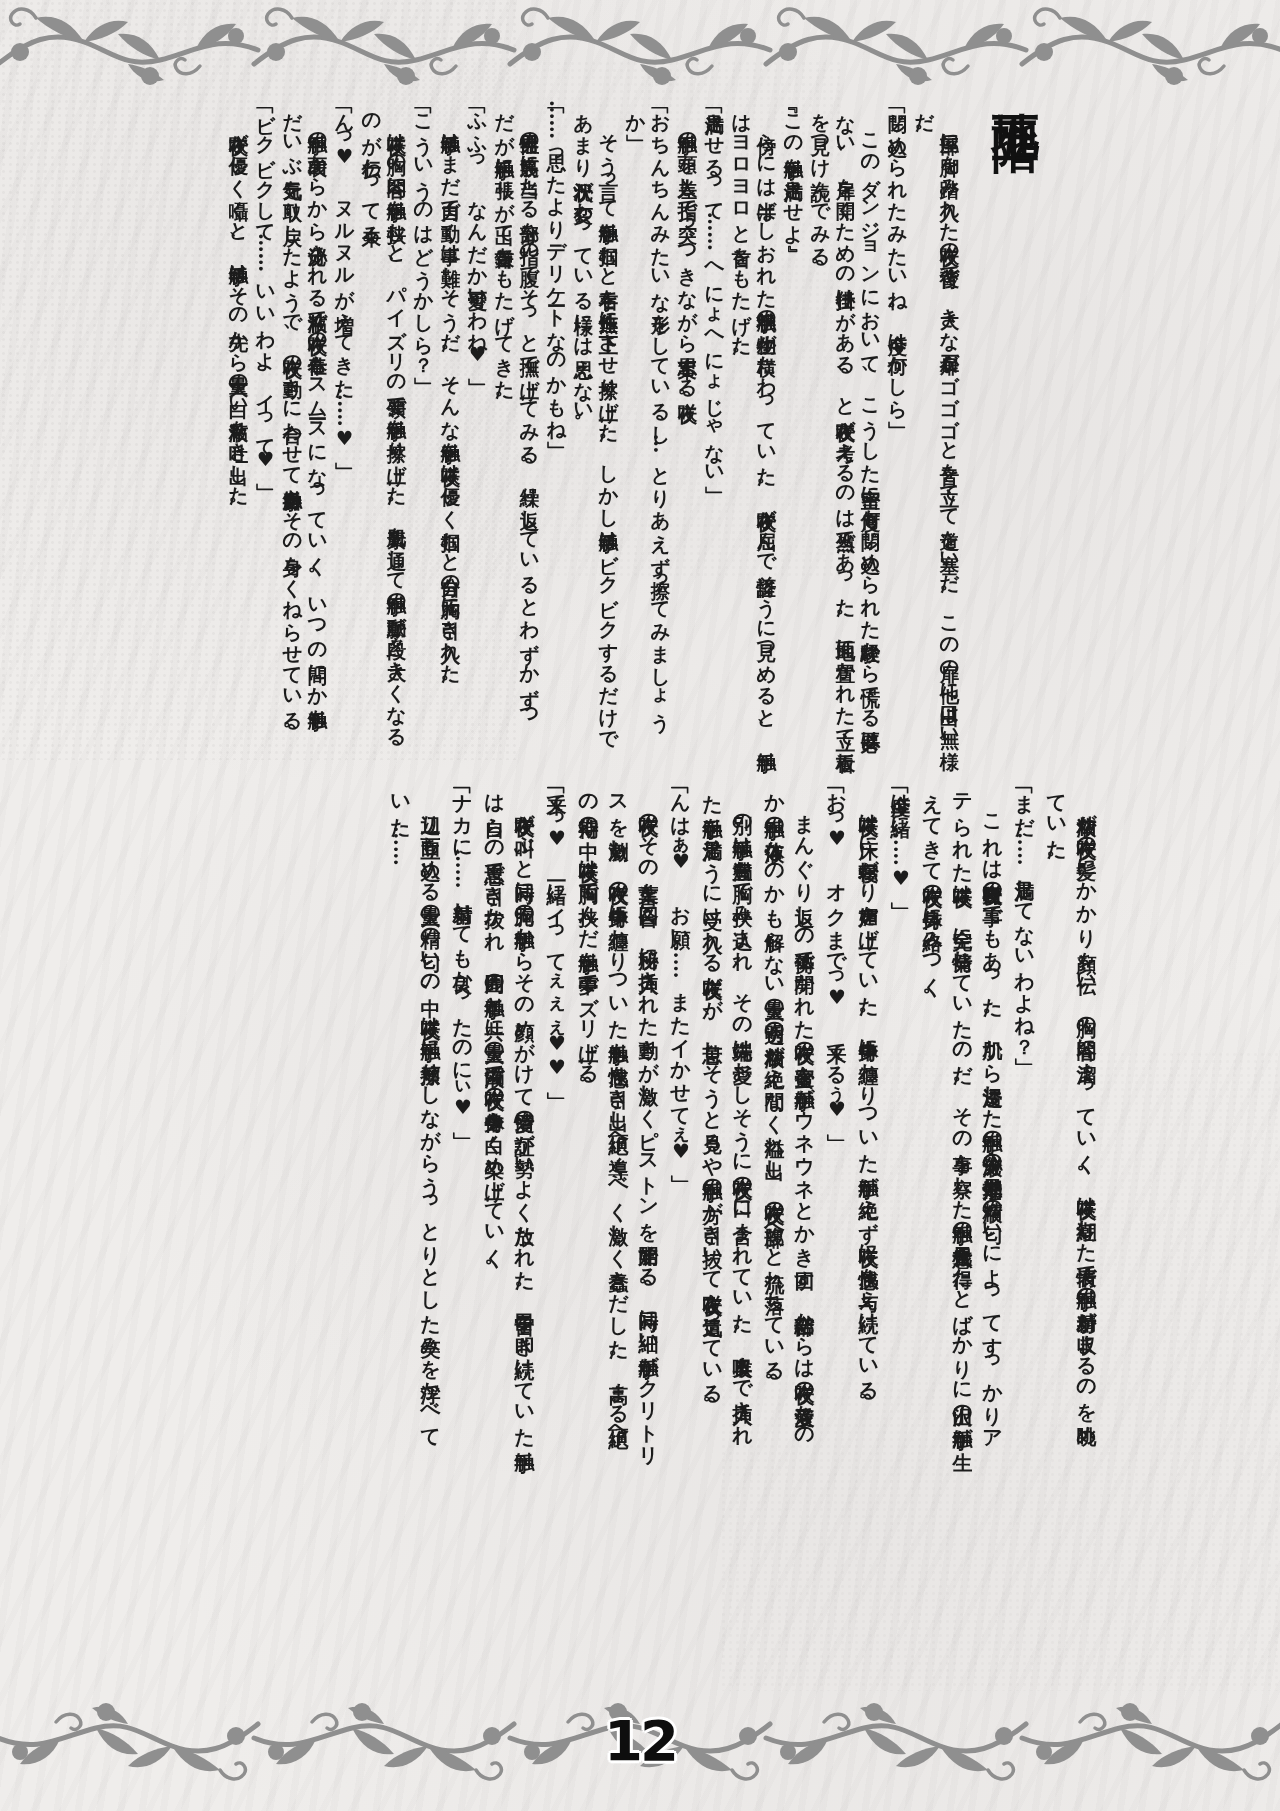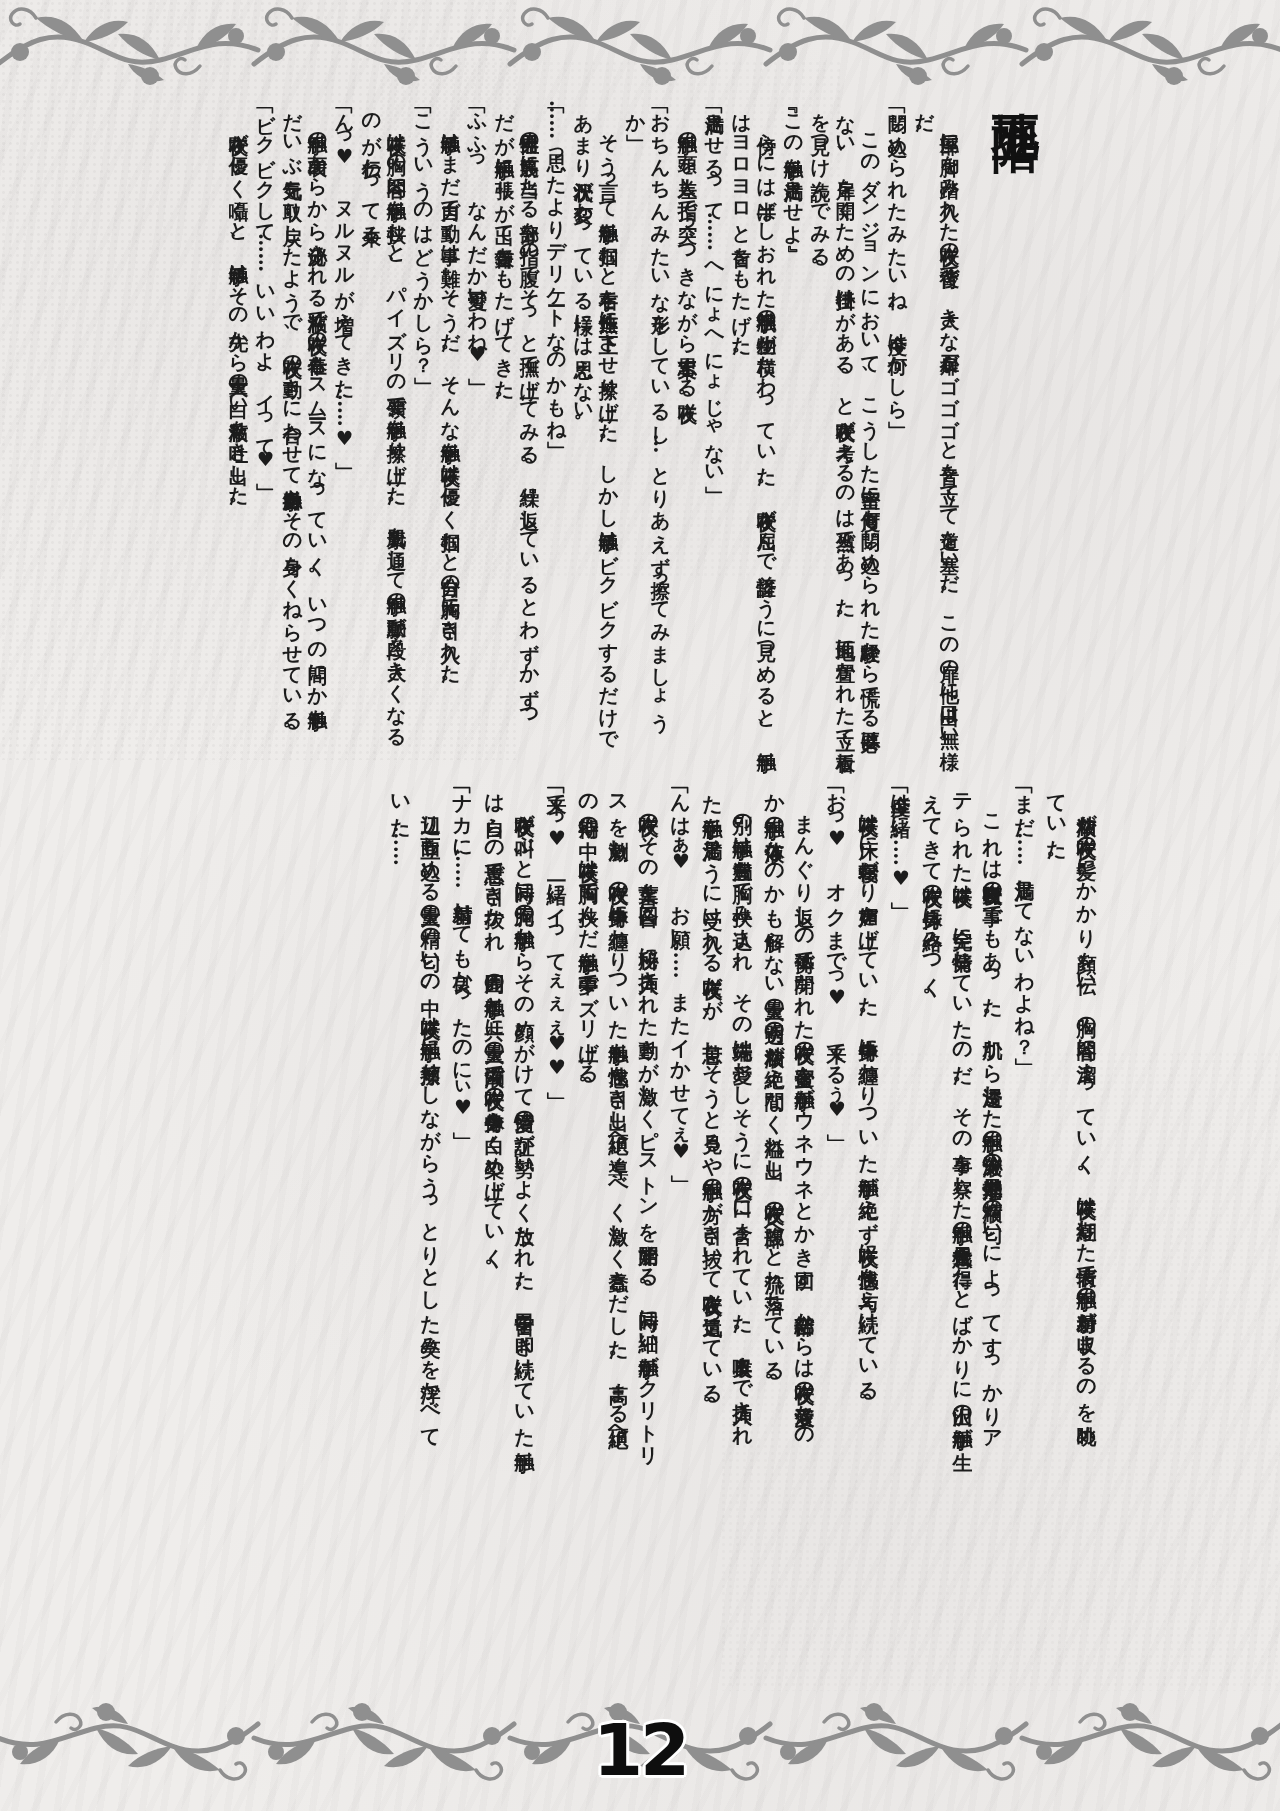--- a/index.html
+++ b/index.html
@@ -51,21 +51,21 @@
   .floral-border.bottom { top: 1698px; transform: scaleY(-1) scaleX(-1); }
 
   
   .page-number {
     position: absolute;
     top: 1708px;
     left: 0; right: 0;
     text-align: center;
     font-family: "DejaVu Sans", "Liberation Sans", sans-serif;
     font-weight: 800;
-    font-size: 72px;
+    font-size: 56px;
     letter-spacing: -3px;
     color: #0e0e0e;
     text-shadow:
       -3px 0 0 #fff, 3px 0 0 #fff, 0 -3px 0 #fff, 0 3px 0 #fff,
       -2px -2px 0 #fff, 2px 2px 0 #fff, -2px 2px 0 #fff, 2px -2px 0 #fff;
   }
 
   
   .vtext {
     writing-mode: vertical-rl;

